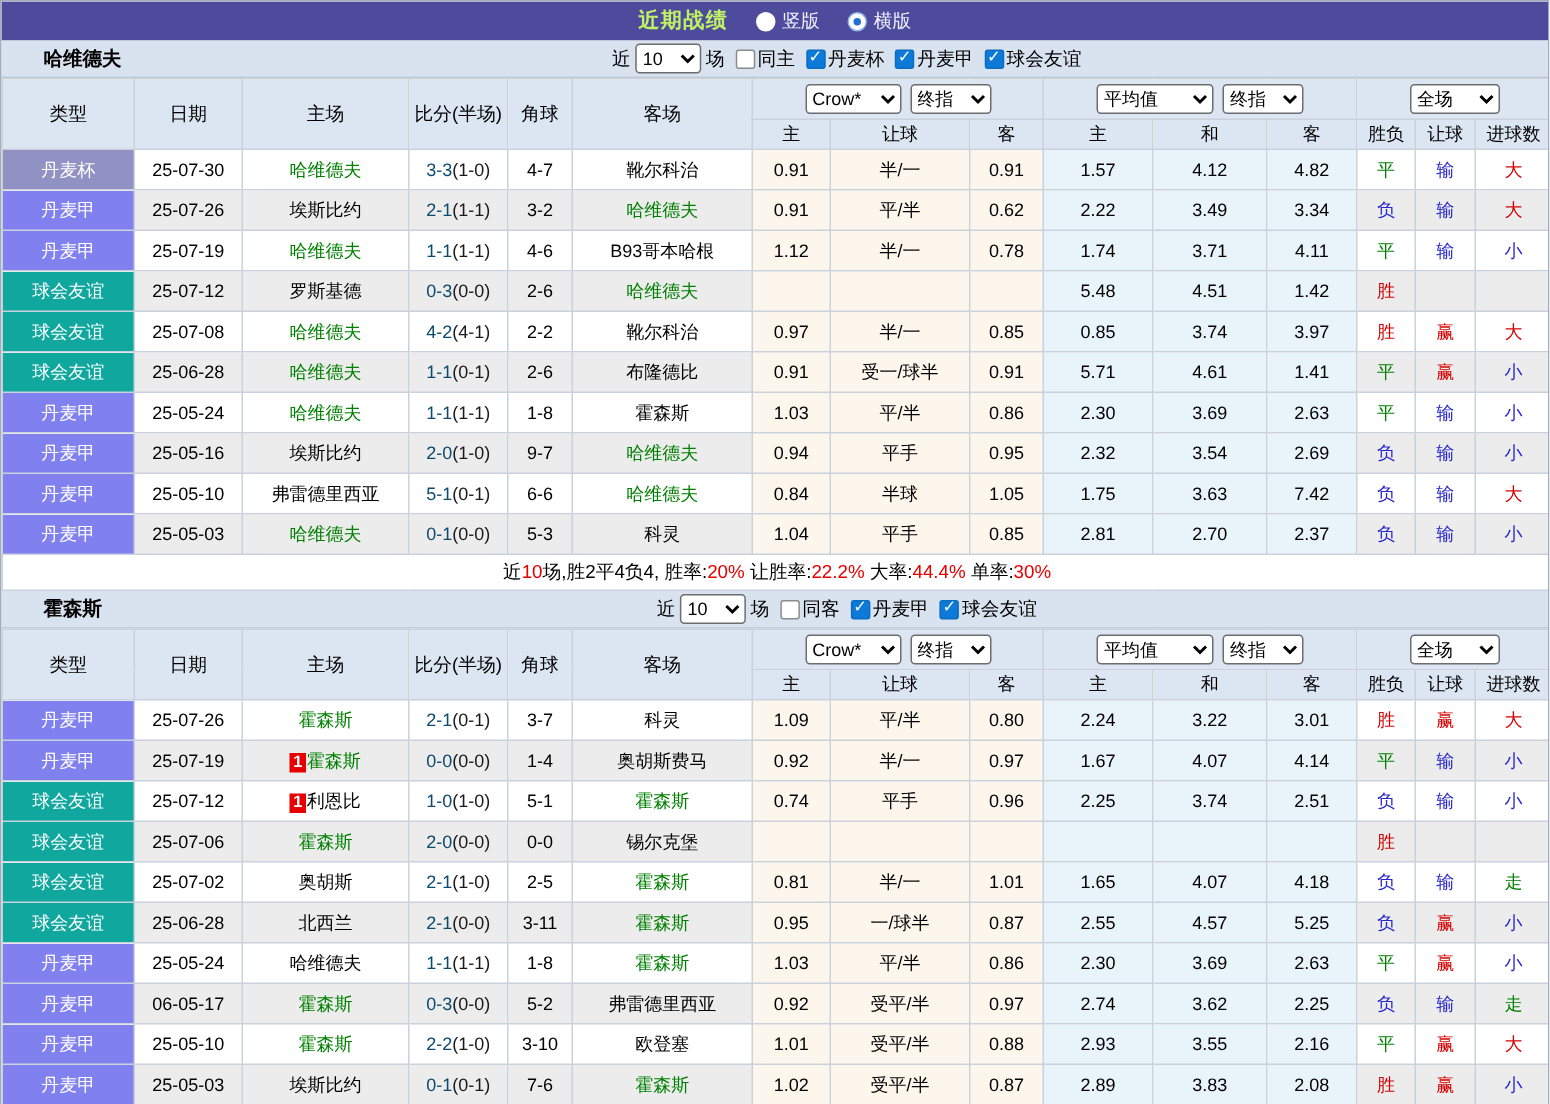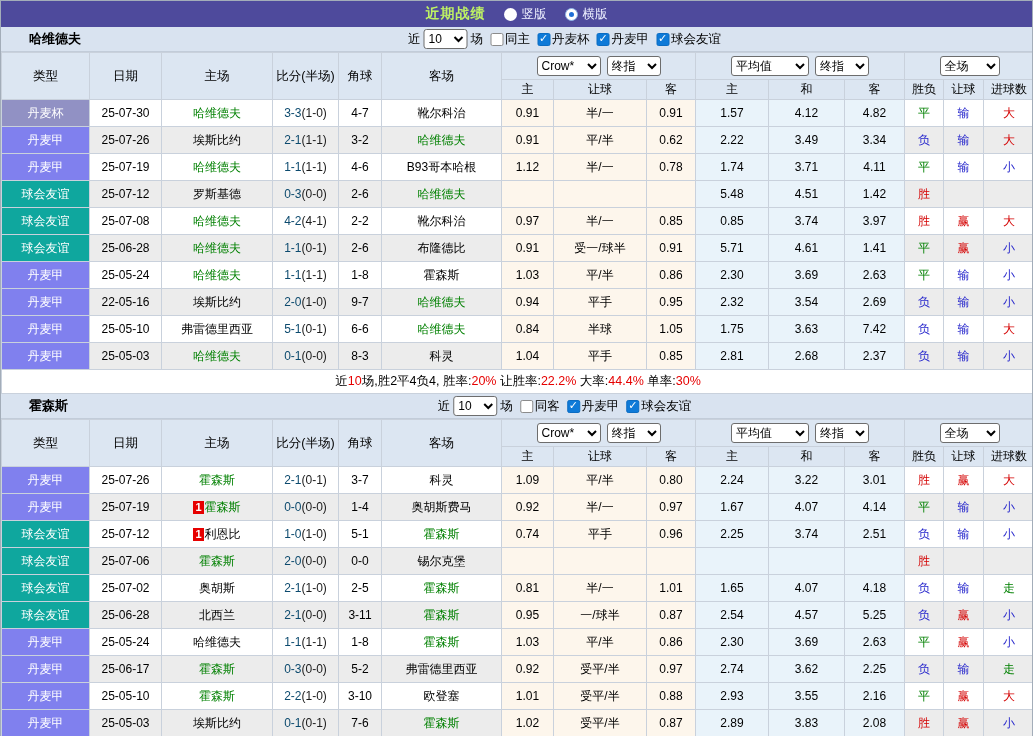--- a/index.html
+++ b/index.html
@@ -227,21 +227,21 @@
             <td class="hcap">0.86</td>
             <td class="euro">2.30</td>
             <td class="euro">3.69</td>
             <td class="euro">2.63</td>
             <td class="res-green">平</td>
             <td class="res-blue">输</td>
             <td class="res-blue">小</td>
           </tr>
           <tr class="alt">
             <td class="league" style="background: rgb(128, 128, 238);">丹麦甲</td>
-            <td>22-05-16</td>
+            <td>25-05-16</td>
             <td><span>埃斯比约</span></td>
             <td><span class="ft">2-0</span><span class="ht">(1-0)</span></td>
             <td>9-7</td>
             <td><span class="focus">哈维德夫</span></td>
             <td class="hcap">0.94</td>
             <td class="hcap">平手</td>
             <td class="hcap">0.95</td>
             <td class="euro">2.32</td>
             <td class="euro">3.54</td>
             <td class="euro">2.69</td>
@@ -264,27 +264,27 @@
             <td class="euro">7.42</td>
             <td class="res-blue">负</td>
             <td class="res-blue">输</td>
             <td class="res-red">大</td>
           </tr>
           <tr class="alt">
             <td class="league" style="background: rgb(128, 128, 238);">丹麦甲</td>
             <td>25-05-03</td>
             <td><span class="focus">哈维德夫</span></td>
             <td><span class="ft">0-1</span><span class="ht">(0-0)</span></td>
-            <td>8-3</td>
+            <td>5-3</td>
             <td><span>科灵</span></td>
             <td class="hcap">1.04</td>
             <td class="hcap">平手</td>
             <td class="hcap">0.85</td>
             <td class="euro">2.81</td>
-            <td class="euro">2.68</td>
+            <td class="euro">2.70</td>
             <td class="euro">2.37</td>
             <td class="res-blue">负</td>
             <td class="res-blue">输</td>
             <td class="res-blue">小</td>
           </tr>
           <tr>
             <td class="summary" colspan="15"><span>近</span><span class="red">10</span><span>场,胜2平4负4, 胜率:</span><span class="red">20%</span><span> 让胜率:</span><span class="red">22.2%</span><span> 大率:</span><span class="red">44.4%</span><span> 单率:</span><span class="red">30%</span></td>
           </tr>
         </tbody>
       </table>
@@ -433,21 +433,21 @@
           <tr class="alt">
             <td class="league" style="background: rgb(15, 167, 158);">球会友谊</td>
             <td>25-06-28</td>
             <td><span>北西兰</span></td>
             <td><span class="ft">2-1</span><span class="ht">(0-0)</span></td>
             <td>3-11</td>
             <td><span class="focus">霍森斯</span></td>
             <td class="hcap">0.95</td>
             <td class="hcap">一/球半</td>
             <td class="hcap">0.87</td>
-            <td class="euro">2.54</td>
+            <td class="euro">2.55</td>
             <td class="euro">4.57</td>
             <td class="euro">5.25</td>
             <td class="res-blue">负</td>
             <td class="res-red">赢</td>
             <td class="res-blue">小</td>
           </tr>
           <tr>
             <td class="league" style="background: rgb(128, 128, 238);">丹麦甲</td>
             <td>25-05-24</td>
             <td><span>哈维德夫</span></td>
@@ -459,21 +459,21 @@
             <td class="hcap">0.86</td>
             <td class="euro">2.30</td>
             <td class="euro">3.69</td>
             <td class="euro">2.63</td>
             <td class="res-green">平</td>
             <td class="res-red">赢</td>
             <td class="res-blue">小</td>
           </tr>
           <tr class="alt">
             <td class="league" style="background: rgb(128, 128, 238);">丹麦甲</td>
-            <td>25-06-17</td>
+            <td>06-05-17</td>
             <td><span class="focus">霍森斯</span></td>
             <td><span class="ft">0-3</span><span class="ht">(0-0)</span></td>
             <td>5-2</td>
             <td><span>弗雷德里西亚</span></td>
             <td class="hcap">0.92</td>
             <td class="hcap">受平/半</td>
             <td class="hcap">0.97</td>
             <td class="euro">2.74</td>
             <td class="euro">3.62</td>
             <td class="euro">2.25</td>

